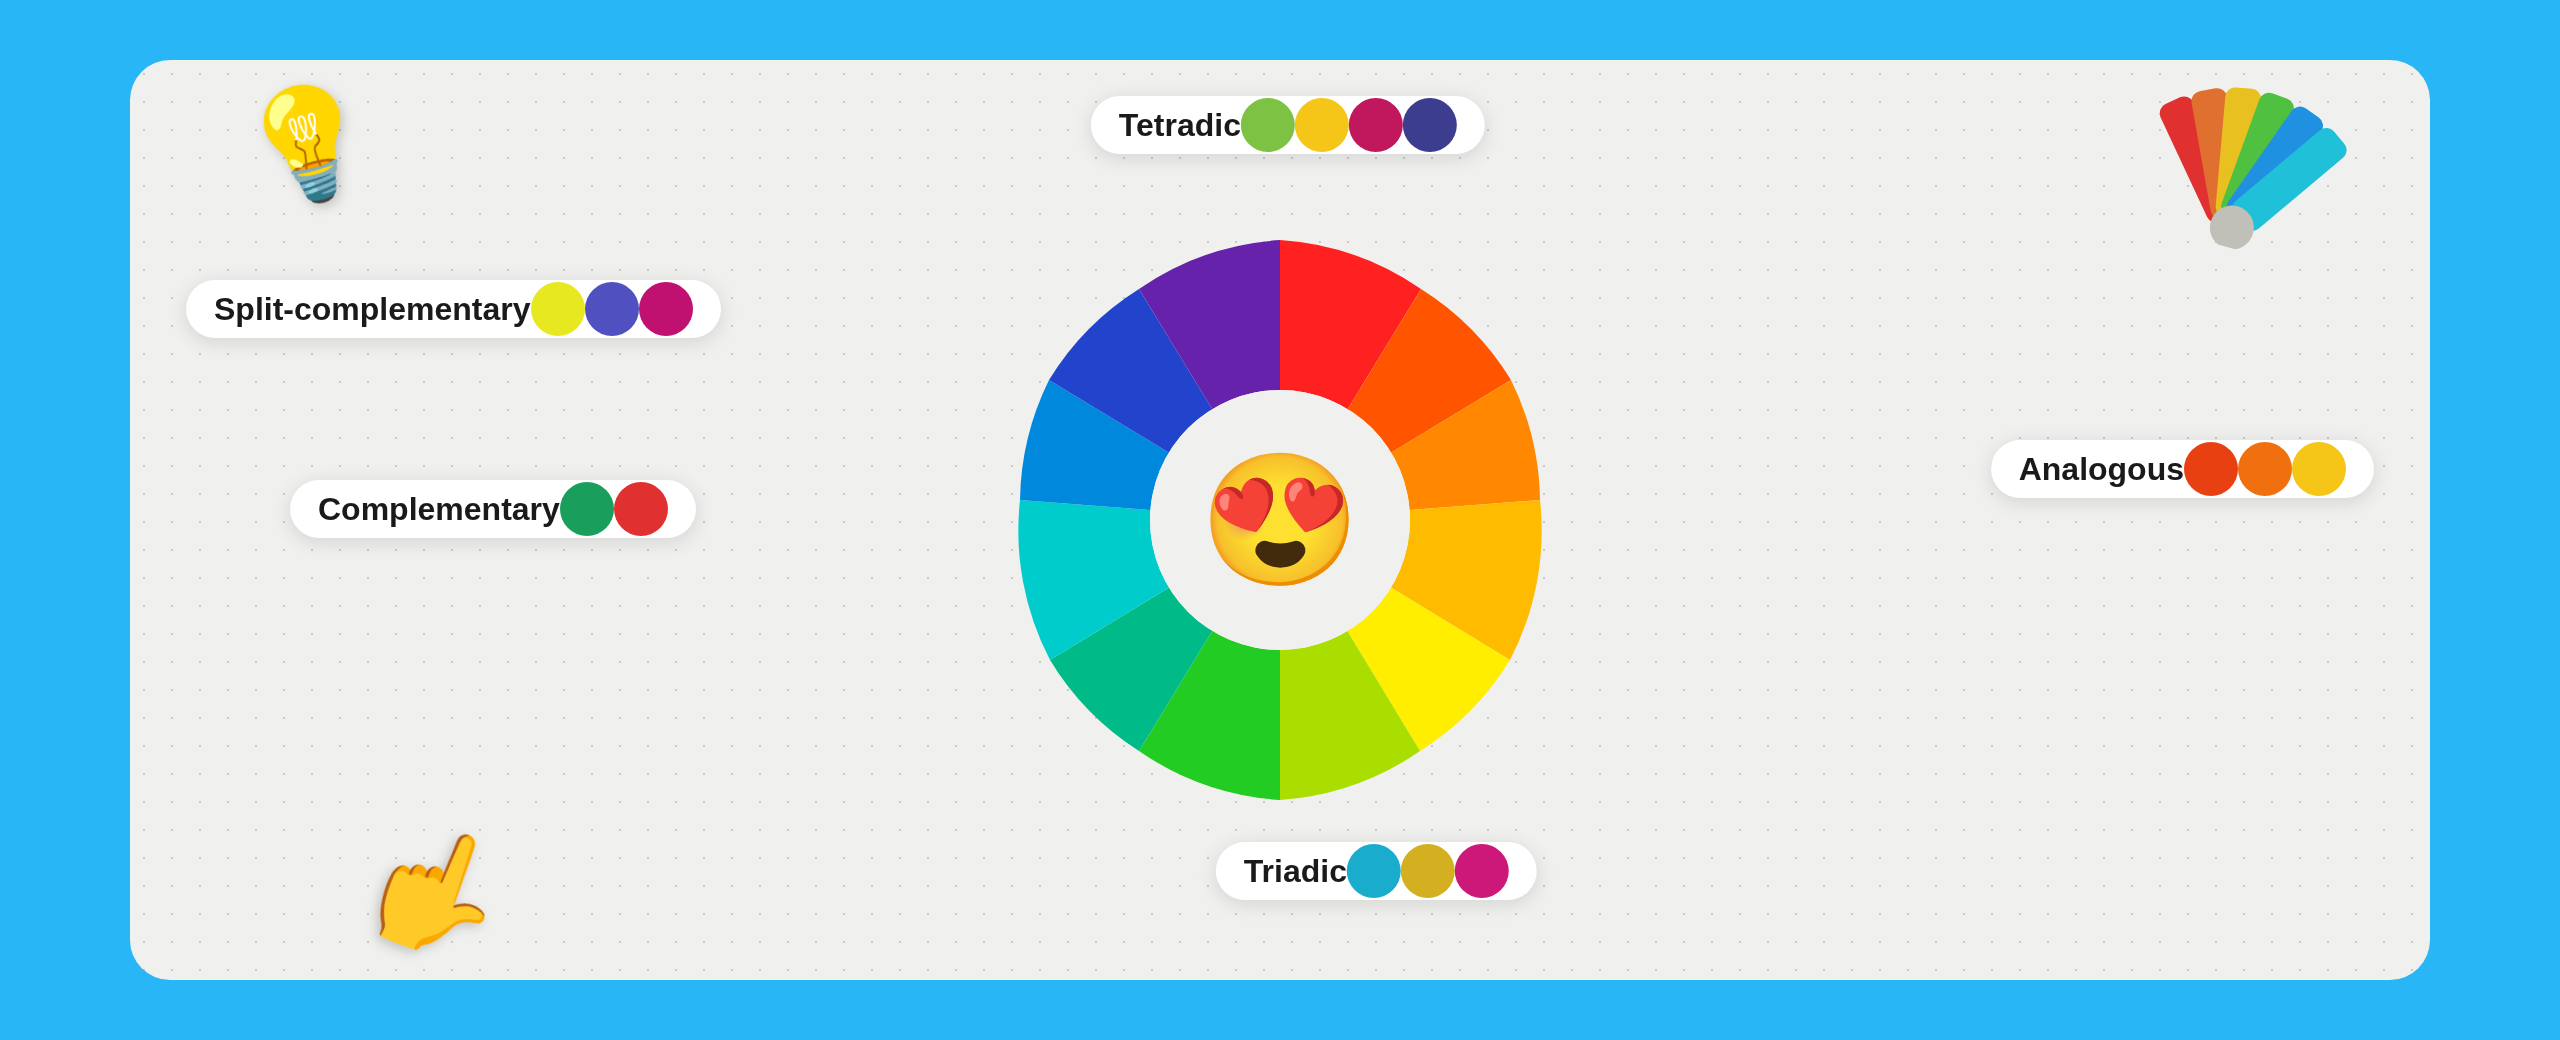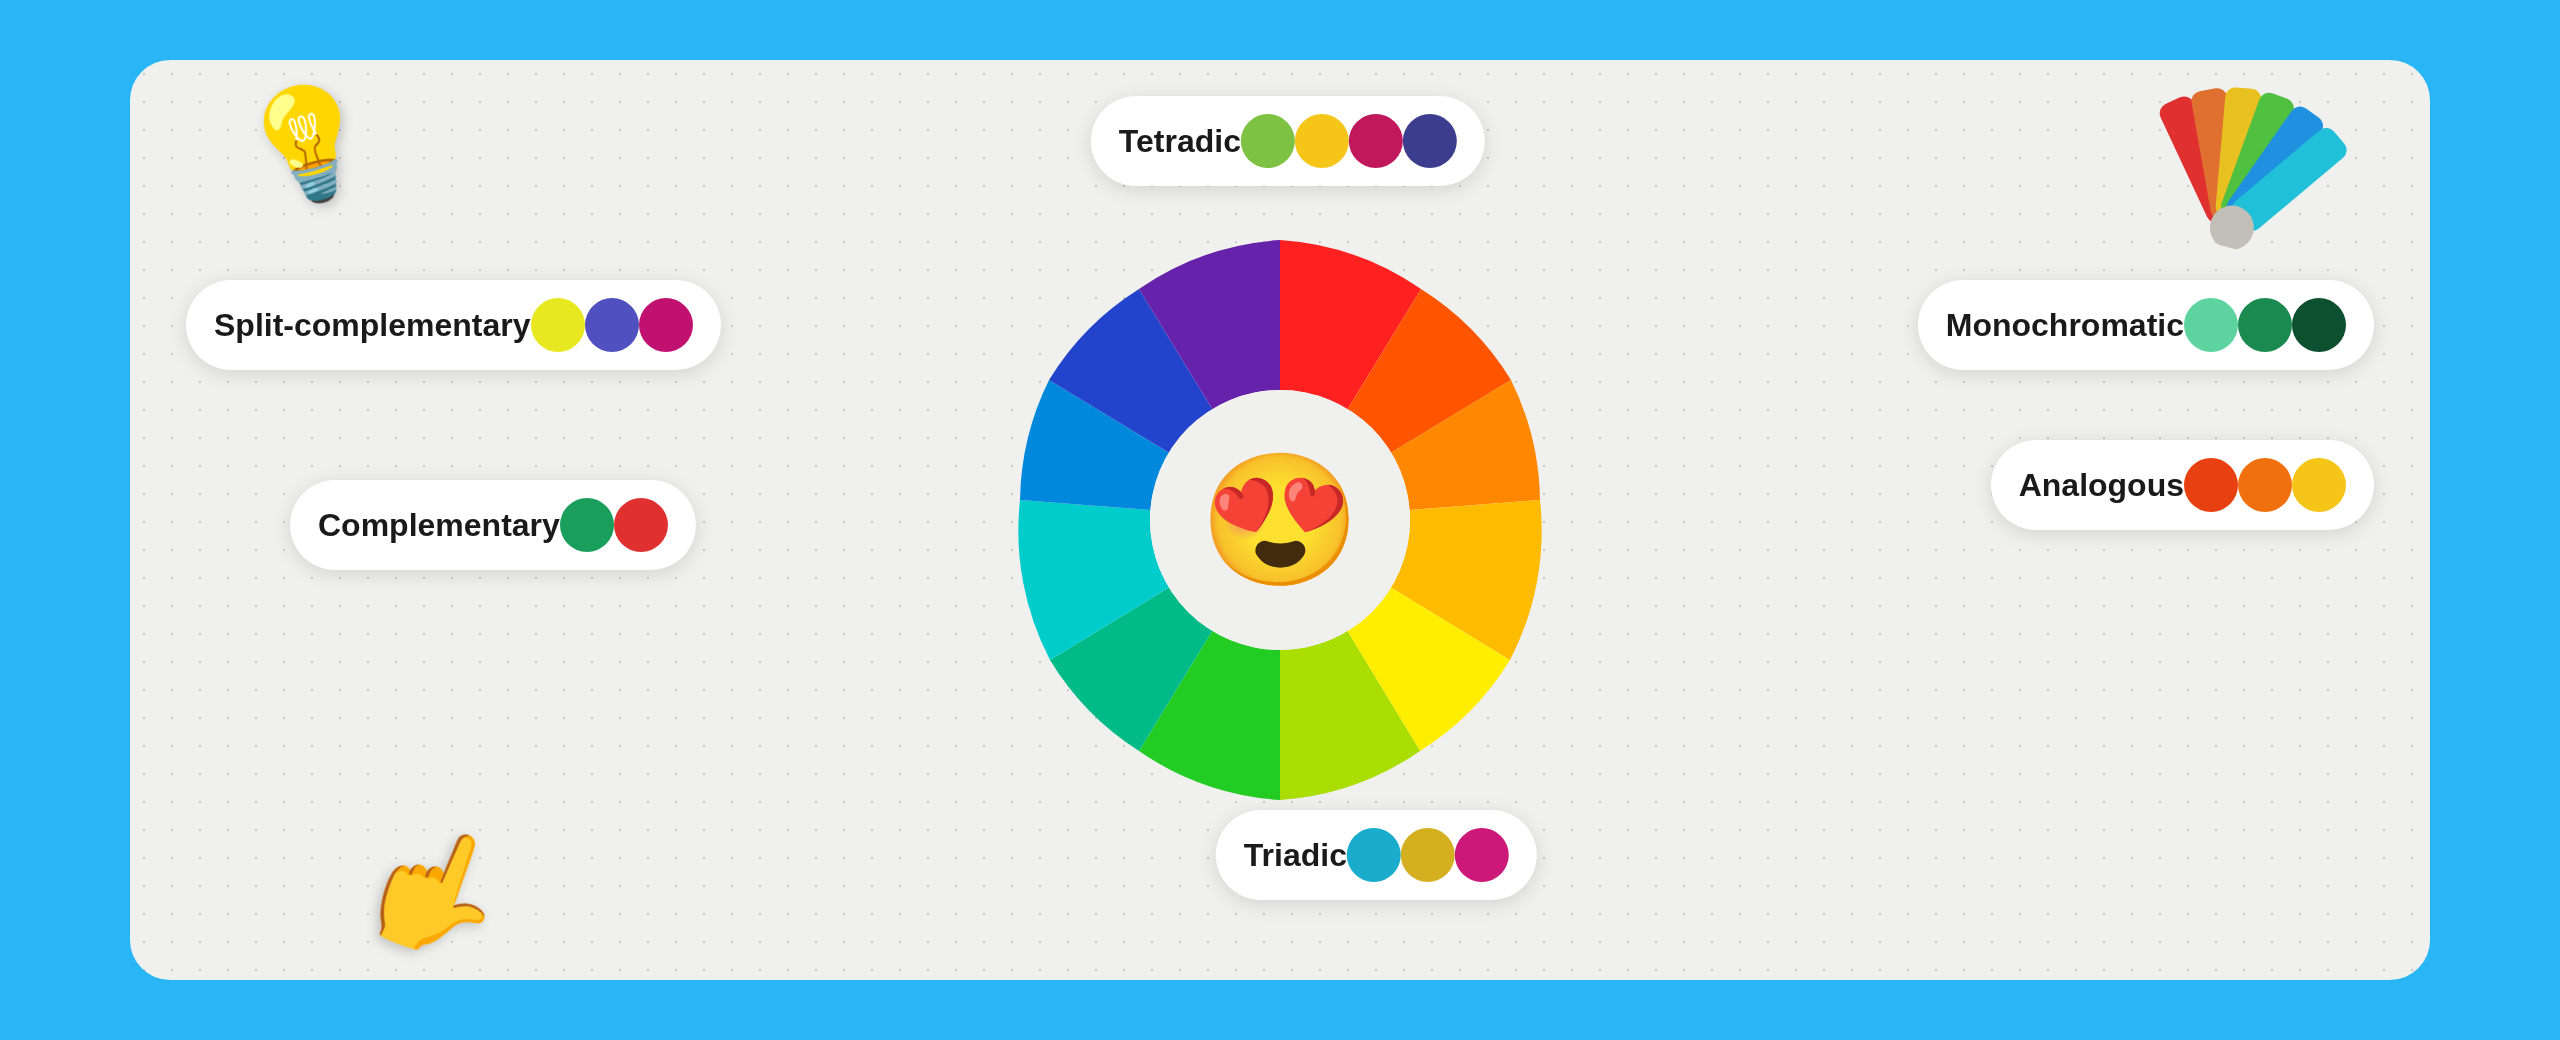--- a/index.html
+++ b/index.html
@@ -54,21 +54,21 @@
       z-index: 10;
     }
 
     
     .pill {
       position: absolute;
       background: white;
       border-radius: 60px;
       display: flex;
       align-items: center;
-      padding: 18px 28px;
+      padding: 2px 28px;
       gap: 0;
       box-shadow: 0 4px 20px rgba(0,0,0,0.12);
       white-space: nowrap;
     }
 
     .pill-label {
       font-size: 32px;
       font-weight: 600;
       color: #1a1a1a;
     }
@@ -233,26 +233,20 @@
     <span class="color-dot" style="background:#5050c0;"></span>
     <span class="color-dot" style="background:#c01070;"></span>
   </div>
 
   <div class="pill pill-complementary">
     <span class="pill-label">Complementary</span>
     <span class="color-dot" style="background:#1a9e5c;"></span>
     <span class="color-dot" style="background:#e03030;"></span>
   </div>
 
-  <div class="pill pill-monochromatic">
-    <span class="pill-label">Monochromatic</span>
-    <span class="color-dot" style="background:#5dd4a0;"></span>
-    <span class="color-dot" style="background:#1a8a50;"></span>
-    <span class="color-dot" style="background:#0d5030;"></span>
-  </div>
 
   <div class="pill pill-analogous">
     <span class="pill-label">Analogous</span>
     <span class="color-dot" style="background:#e84010;"></span>
     <span class="color-dot" style="background:#f07010;"></span>
     <span class="color-dot" style="background:#f5c518;"></span>
   </div>
 
   <div class="pill pill-triadic">
     <span class="pill-label">Triadic</span>

